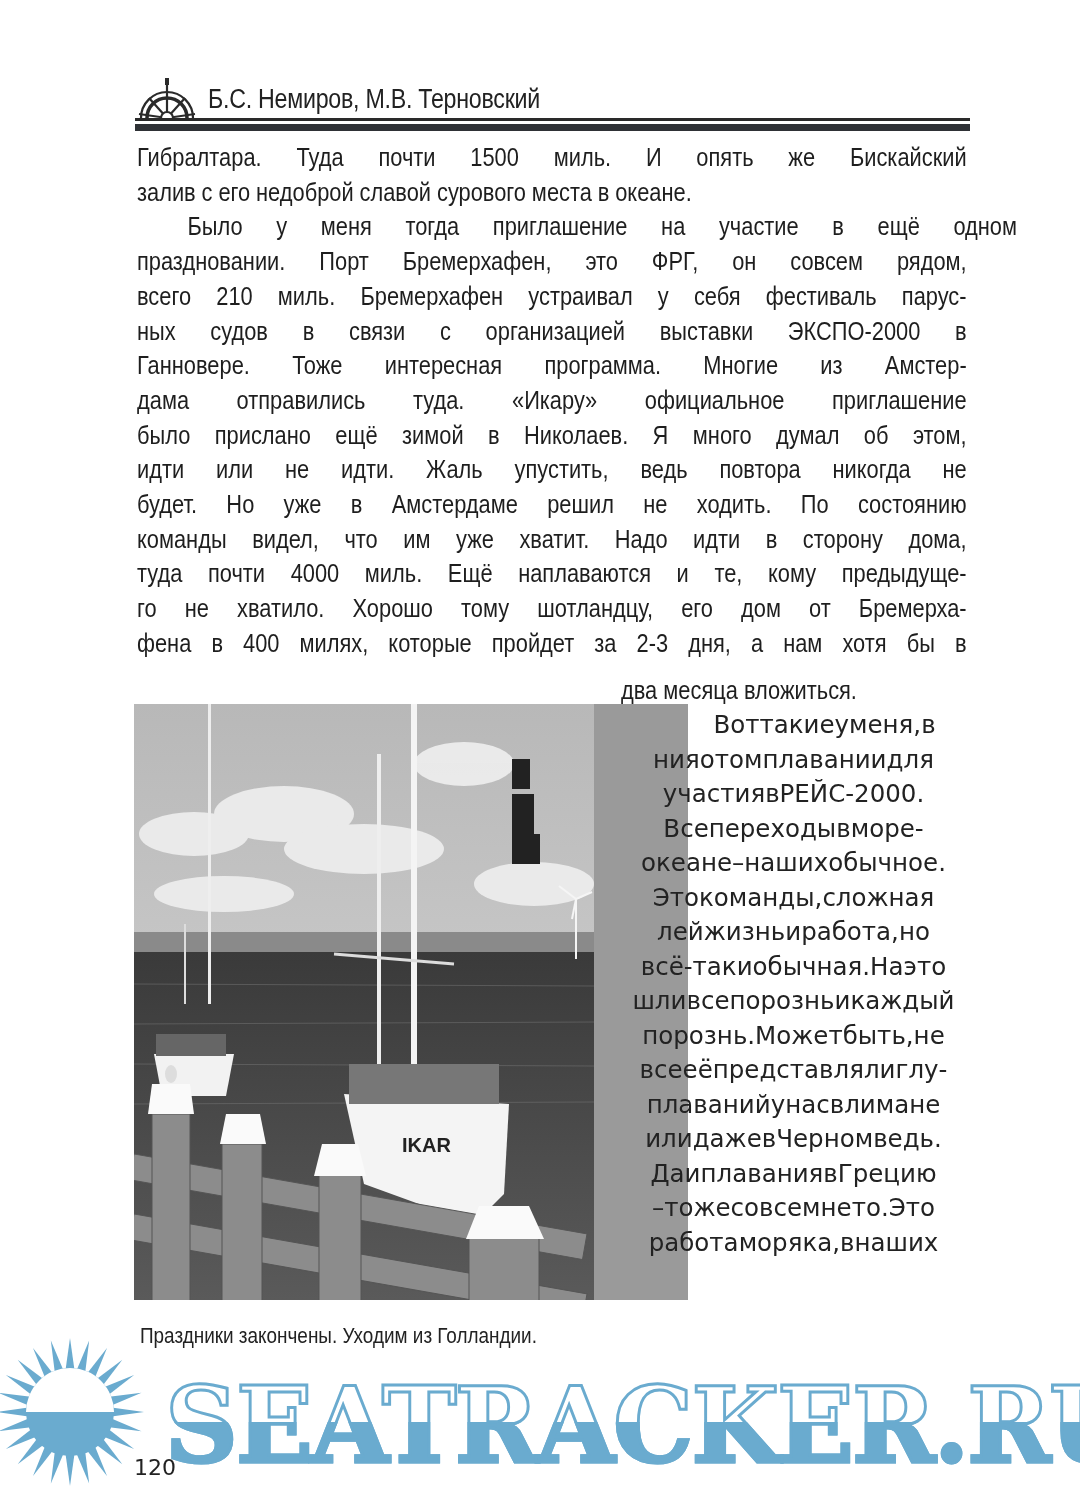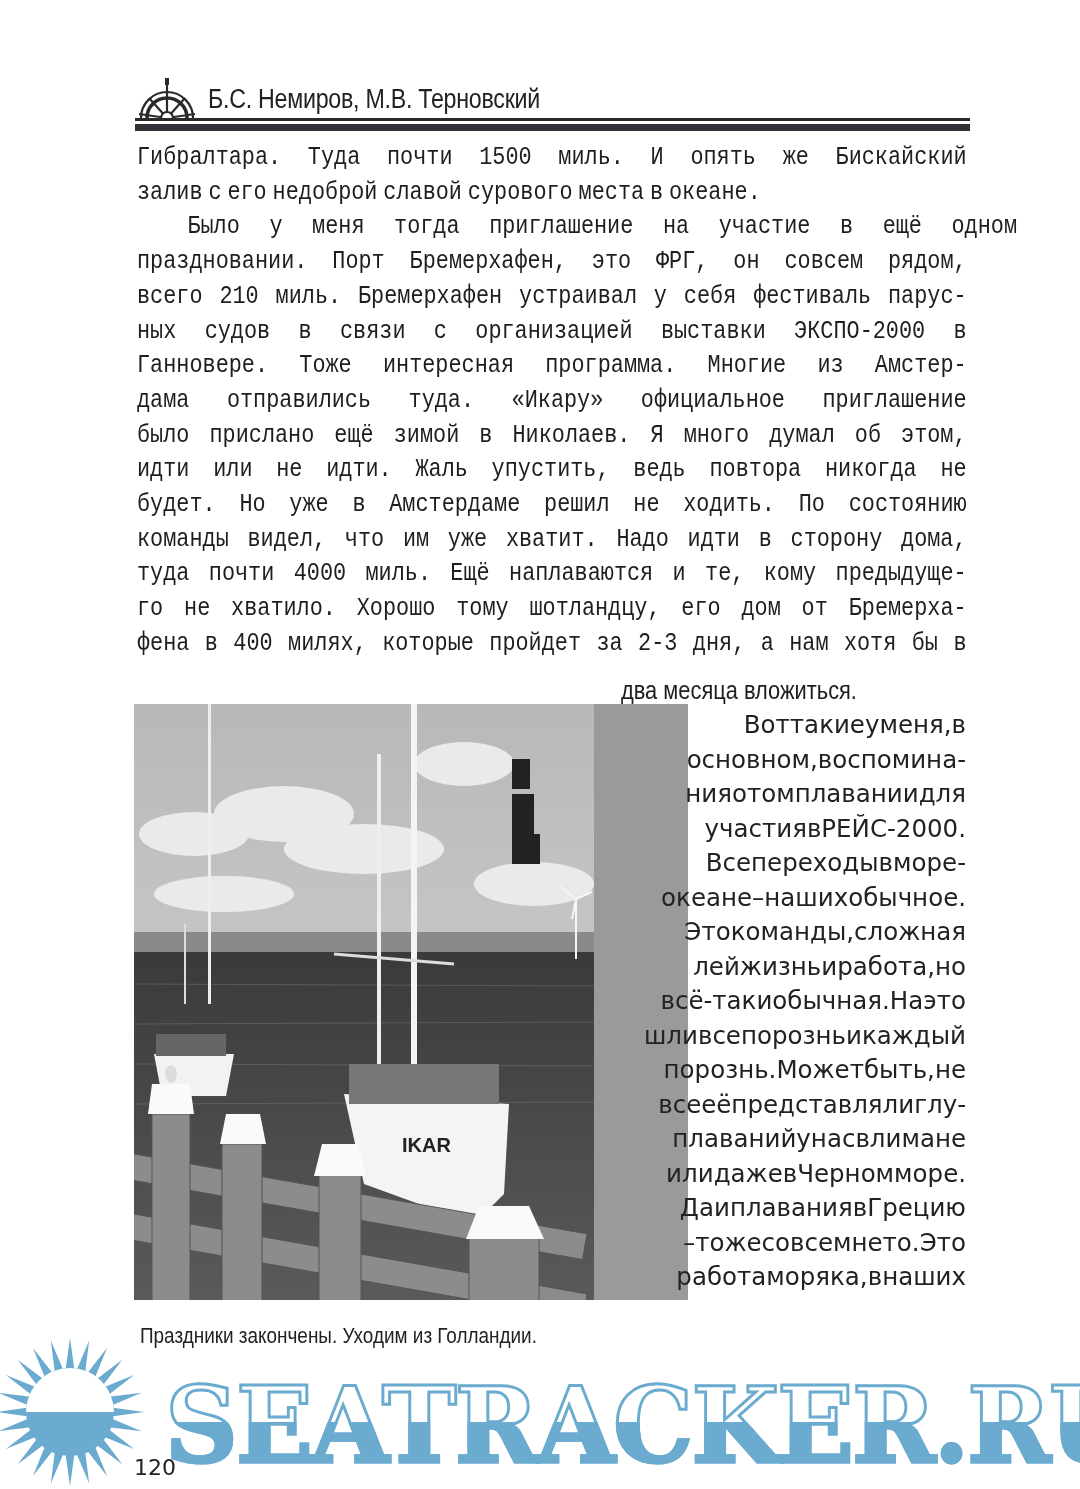--- a/index.html
+++ b/index.html
@@ -3,30 +3,30 @@
 <meta charset="utf-8">
 <style>
   html, body { margin:0; padding:0; }
   body { width:1080px; height:1489px; background:#ffffff; position:relative; overflow:hidden; color:#1e1e1e; }
   .header { position:absolute; left:135px; top:74px; width:840px; height:60px; }
   .wheel { position:absolute; left:0; top:2px; width:64px; height:44px; }
   .running-head { position:absolute; left:73px; top:10px; font-family:"Liberation Sans Narrow","Liberation Sans",sans-serif; font-size:27px; letter-spacing:-0.3px; transform:scaleX(0.86); transform-origin:left center; white-space:nowrap; color:#222; }
   .rule-thin { position:absolute; left:0; top:44px; width:835px; height:3px; background:#2a2a2a; }
   .rule-thick { position:absolute; left:0; top:50px; width:835px; height:7px; background:#2f3236; }
 
-  .col-full { position:absolute; left:137px; top:140px; width:830px; font-family:Liberation Mono, monospace; font-size:26px; line-height:34.7px; }
+  .col-full { position:absolute; left:137px; top:140px; width:830px; font-family:Liberation Sans, sans-serif; font-size:26px; line-height:34.7px; }
   .line { display:flex; justify-content:space-between; white-space:nowrap; transform:scaleX(0.84); transform-origin:left; width:119%; }
   .line.last { justify-content:flex-start; }
   .line span { display:inline-block; }
   .line.indent { padding-left:60px; }
 
   .narrow-tail { position:absolute; left:621px; top:673px; font-family:"Liberation Sans",sans-serif; font-size:26px; line-height:34.7px; white-space:nowrap; transform:scaleX(0.84); transform-origin:left; }
 
   .col-right { position:absolute; left:621px; top:708px; width:345px; font-family:"DejaVu Sans",sans-serif; font-size:24.5px; line-height:34.5px; color:#222; }
-  .rline { display:flex; justify-content:flex-end; white-space:nowrap; }
+  .rline { display:flex; justify-content:center; white-space:nowrap; }
   .rline.indent { padding-left:62px; }
 
   .photo { position:absolute; left:134px; top:704px; width:554px; height:596px; overflow:hidden; background:#9a9a9a; }
   .caption { position:absolute; left:140px; top:1323px; font-family:"Liberation Sans",sans-serif; font-size:22px; white-space:nowrap; transform:scaleX(0.86); transform-origin:left; color:#222; }
   .pagenum { position:absolute; left:134px; top:1455px; font-family:"DejaVu Sans",sans-serif; font-size:22px; color:#222; z-index:3; }
 
   .watermark { position:absolute; left:0; top:1345px; width:1080px; height:110px; z-index:2; pointer-events:none; }
   .wm-text { position:absolute; left:165px; top:1374px; font-family:"DejaVu Serif",serif; font-weight:bold; font-size:104px; letter-spacing:-2px; line-height:1; white-space:nowrap; transform:scaleX(0.97); transform-origin:left; z-index:2;
      color:transparent; -webkit-text-stroke:3px #6aabcf;
      background:linear-gradient(to bottom, #ffffff 0%, #ffffff 46%, #6aabcf 46%, #6aabcf 100%); -webkit-background-clip:text; background-clip:text; }
@@ -306,24 +306,20 @@
 
 <div class="col-right" id="colRight">
     <div class="rline indent">
       <span>Вот</span>
       <span>такие</span>
       <span>у</span>
       <span>меня,</span>
       <span>в</span>
     </div>
     <div class="rline">
-      <span>основном,</span>
-      <span>воспомина-</span>
-    </div>
-    <div class="rline">
       <span>ния</span>
       <span>о</span>
       <span>том</span>
       <span>плавании</span>
       <span>для</span>
     </div>
     <div class="rline">
       <span>участия</span>
       <span>в</span>
       <span>РЕЙС-2000.</span>
@@ -382,21 +378,21 @@
       <span>у</span>
       <span>нас</span>
       <span>в</span>
       <span>лимане</span>
     </div>
     <div class="rline">
       <span>или</span>
       <span>даже</span>
       <span>в</span>
       <span>Черном</span>
-      <span>море.</span>
+      <span>ведь.</span>
     </div>
     <div class="rline">
       <span>Да</span>
       <span>и</span>
       <span>плавания</span>
       <span>в</span>
       <span>Грецию</span>
     </div>
     <div class="rline">
       <span>–</span>

